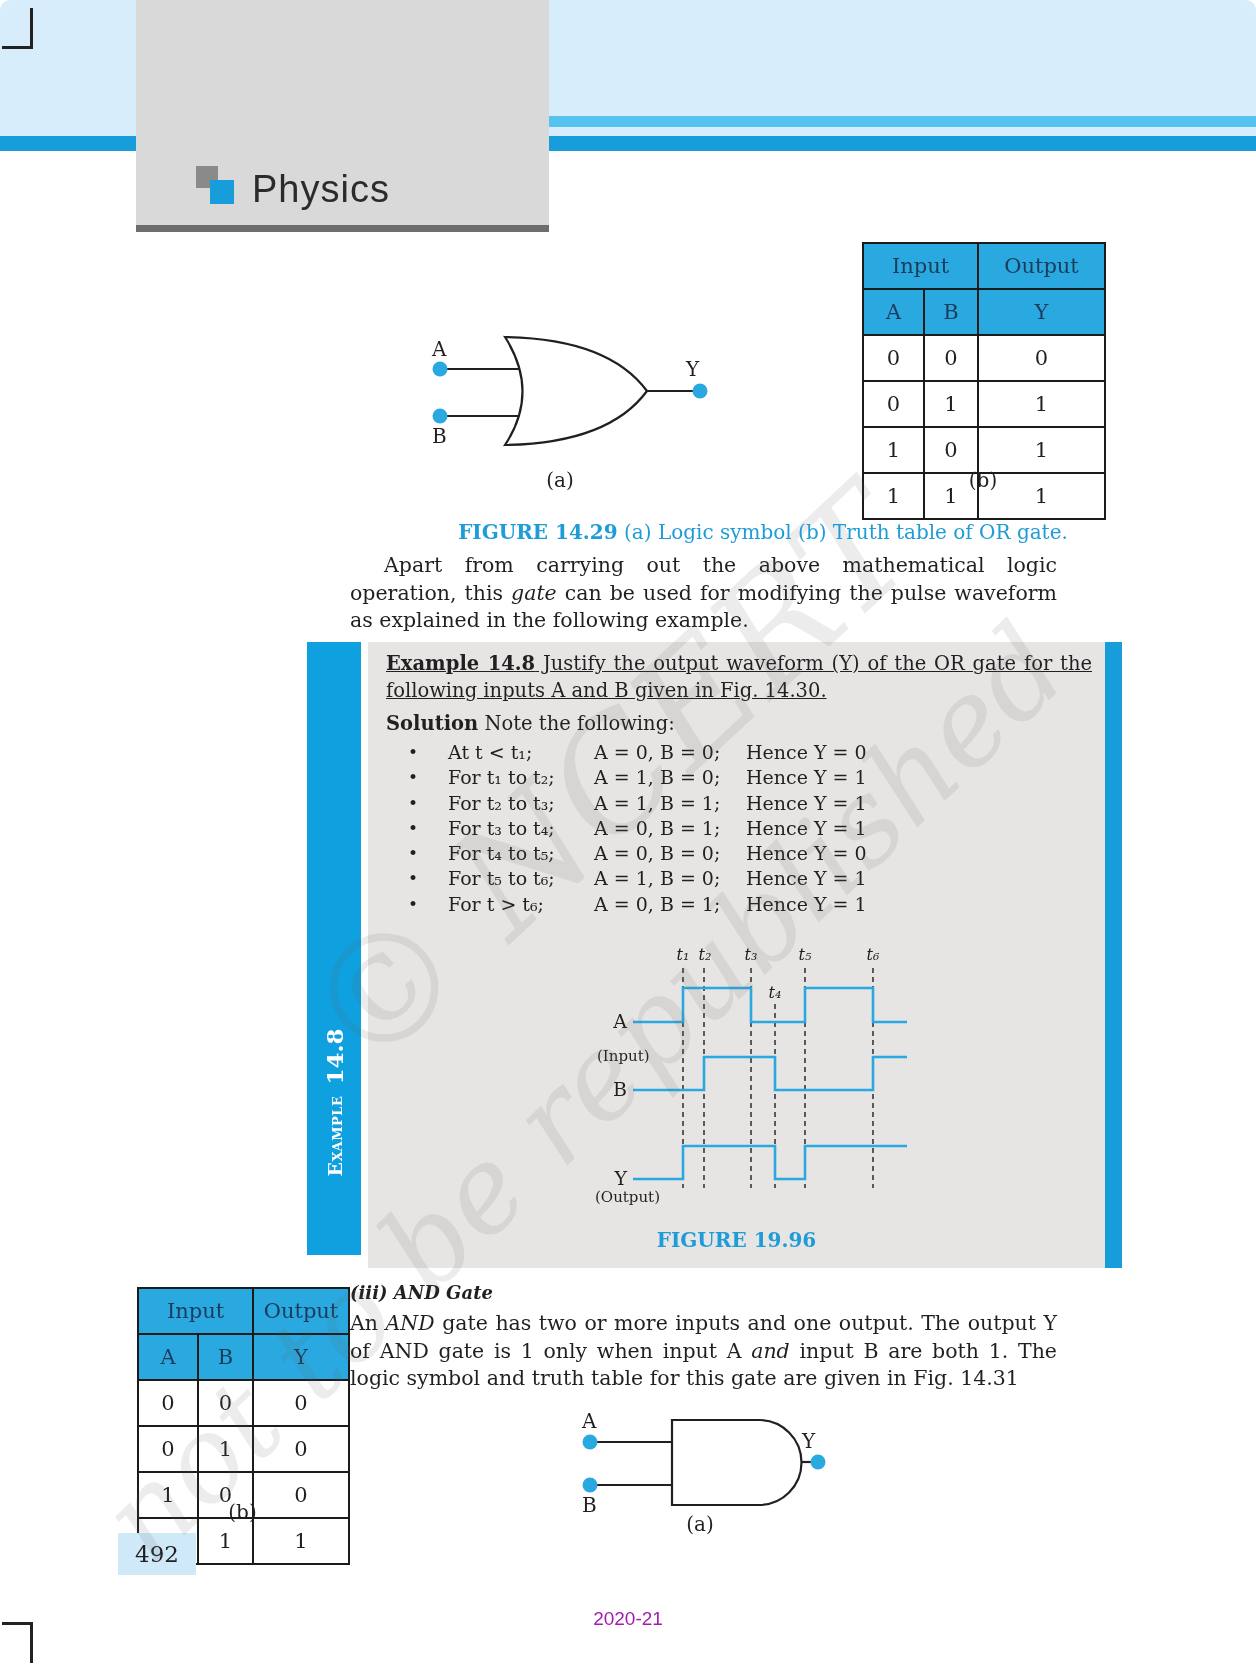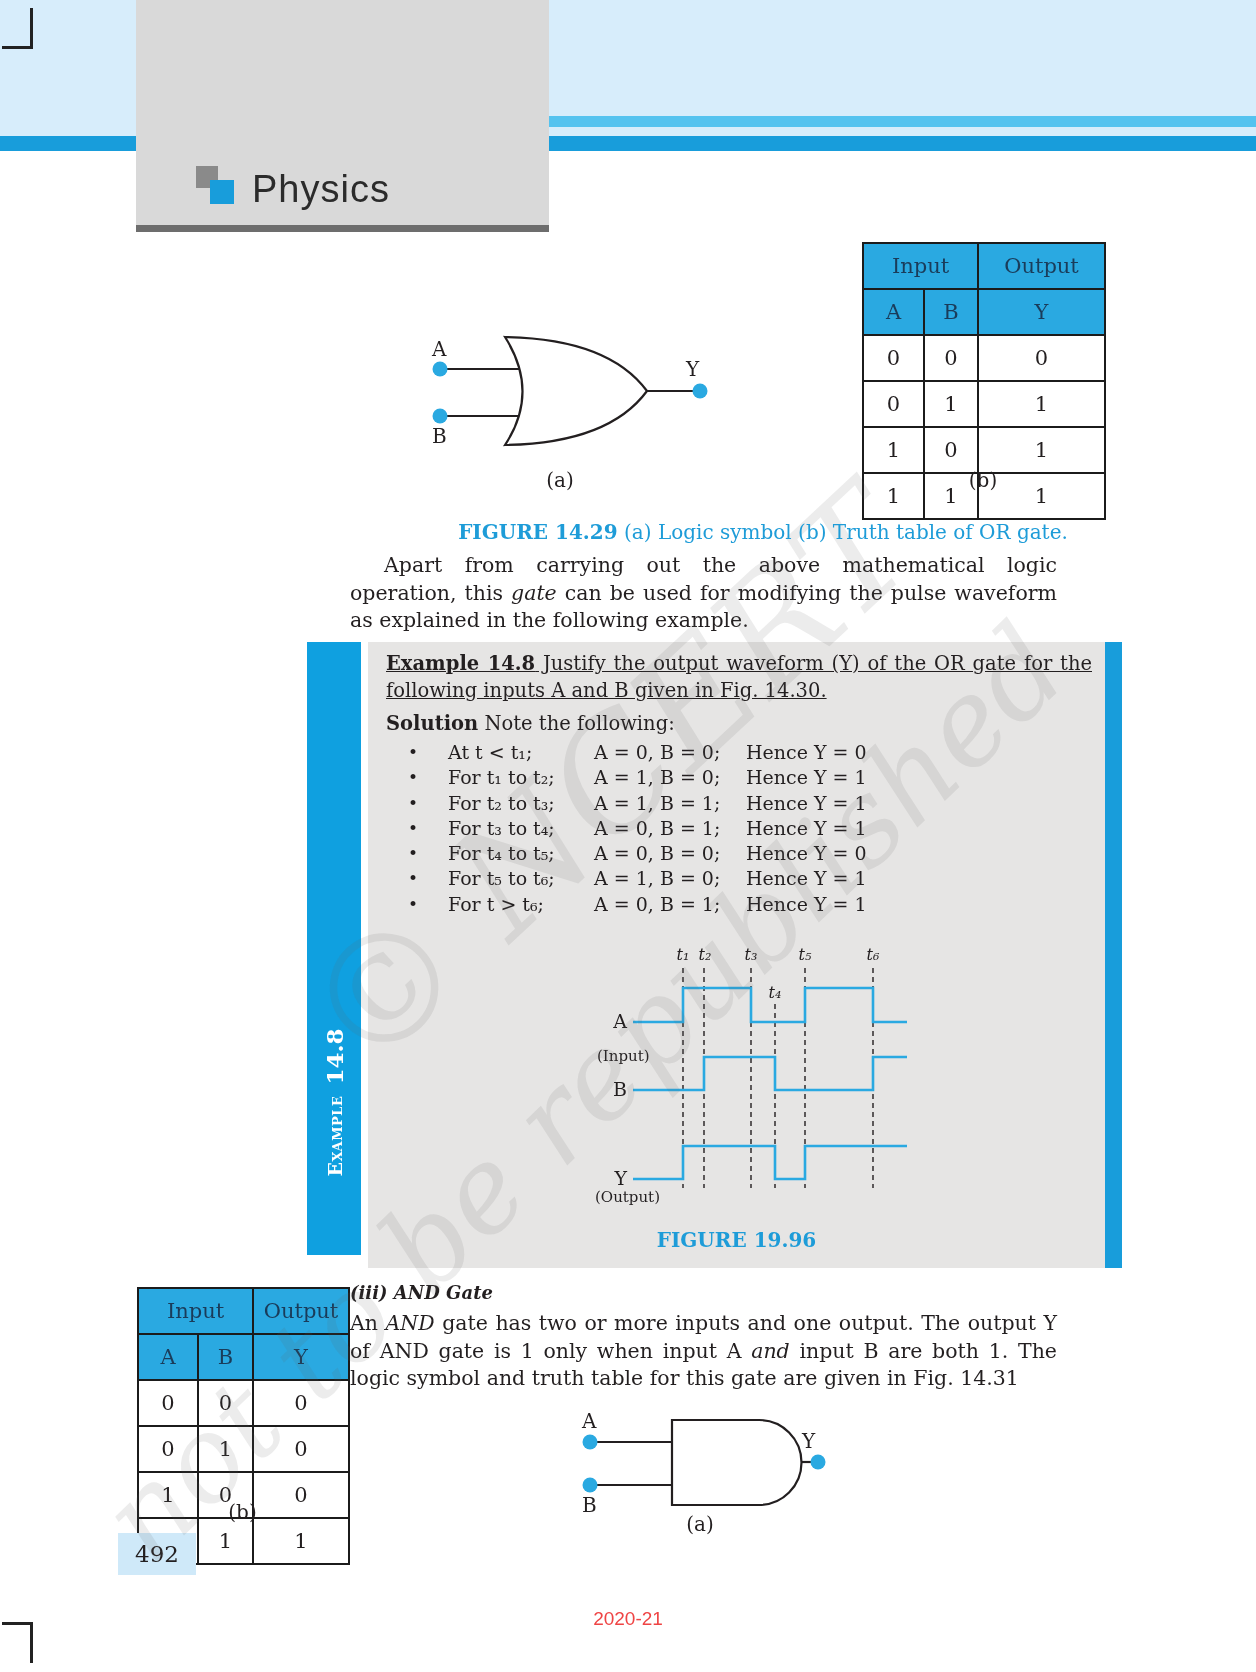--- a/index.html
+++ b/index.html
@@ -1,17 +1,17 @@
 <!DOCTYPE html>
 <html><head>
 <meta charset="utf-8">
 <style>
   html,body{margin:0;padding:0;background:#fff;}
   .page{position:relative;width:1256px;height:1672px;background:#ffffff;overflow:hidden;
-        font-family:"DejaVu Serif",serif;color:#231f20;}
+        font-family:"DejaVu Serif",serif;color:#231f20;border-radius:10px;}
   .abs{position:absolute;}
 
   
   .band-light{left:0;top:0;width:1256px;height:136px;background:#d7edfb;}
   .stripe-medium{left:549px;top:116px;width:707px;height:11px;background:#55c3ef;}
   .stripe-dark{left:0;top:136px;width:1256px;height:15px;background:#189ddb;}
   .header-box{left:136px;top:0;width:413px;height:225px;background:#d9d9d9;z-index:2;}
   .header-rule{left:136px;top:225px;width:413px;height:7px;background:#6d6d6d;z-index:2;}
   .logo-gray{left:196px;top:166px;width:22px;height:22px;background:#8a8a8a;z-index:3;}
   .logo-blue{left:210px;top:180px;width:24px;height:24px;background:#189ddb;z-index:4;}
@@ -72,21 +72,21 @@
   .wlabel-sm{font-family:"DejaVu Serif",serif;font-size:15px;fill:#231f20;}
   .tlabel{font-family:"DejaVu Serif",serif;font-style:italic;font-size:16px;fill:#231f20;}
 
   
   .and-heading{font-size:18px;font-weight:bold;font-style:italic;z-index:5;}
 
   
   .page-num{left:118px;top:1533px;width:78px;height:42px;background:#cfe9f9;z-index:5;
             font-size:23px;text-align:center;line-height:42px;}
   .edition{left:0;top:1608px;width:1256px;text-align:center;z-index:5;
-           font-family:"Liberation Sans",sans-serif;font-size:19px;color:#ef4444;}
+           font-family:"Liberation Sans",sans-serif;font-size:19px;color:#a21caf;}
 </style>
 </head>
 <body>
 
 <div class="page">
 
   <div class="abs band-light"></div>
   <div class="abs stripe-medium"></div>
   <div class="abs stripe-dark"></div>
   <div class="abs header-box"></div>

